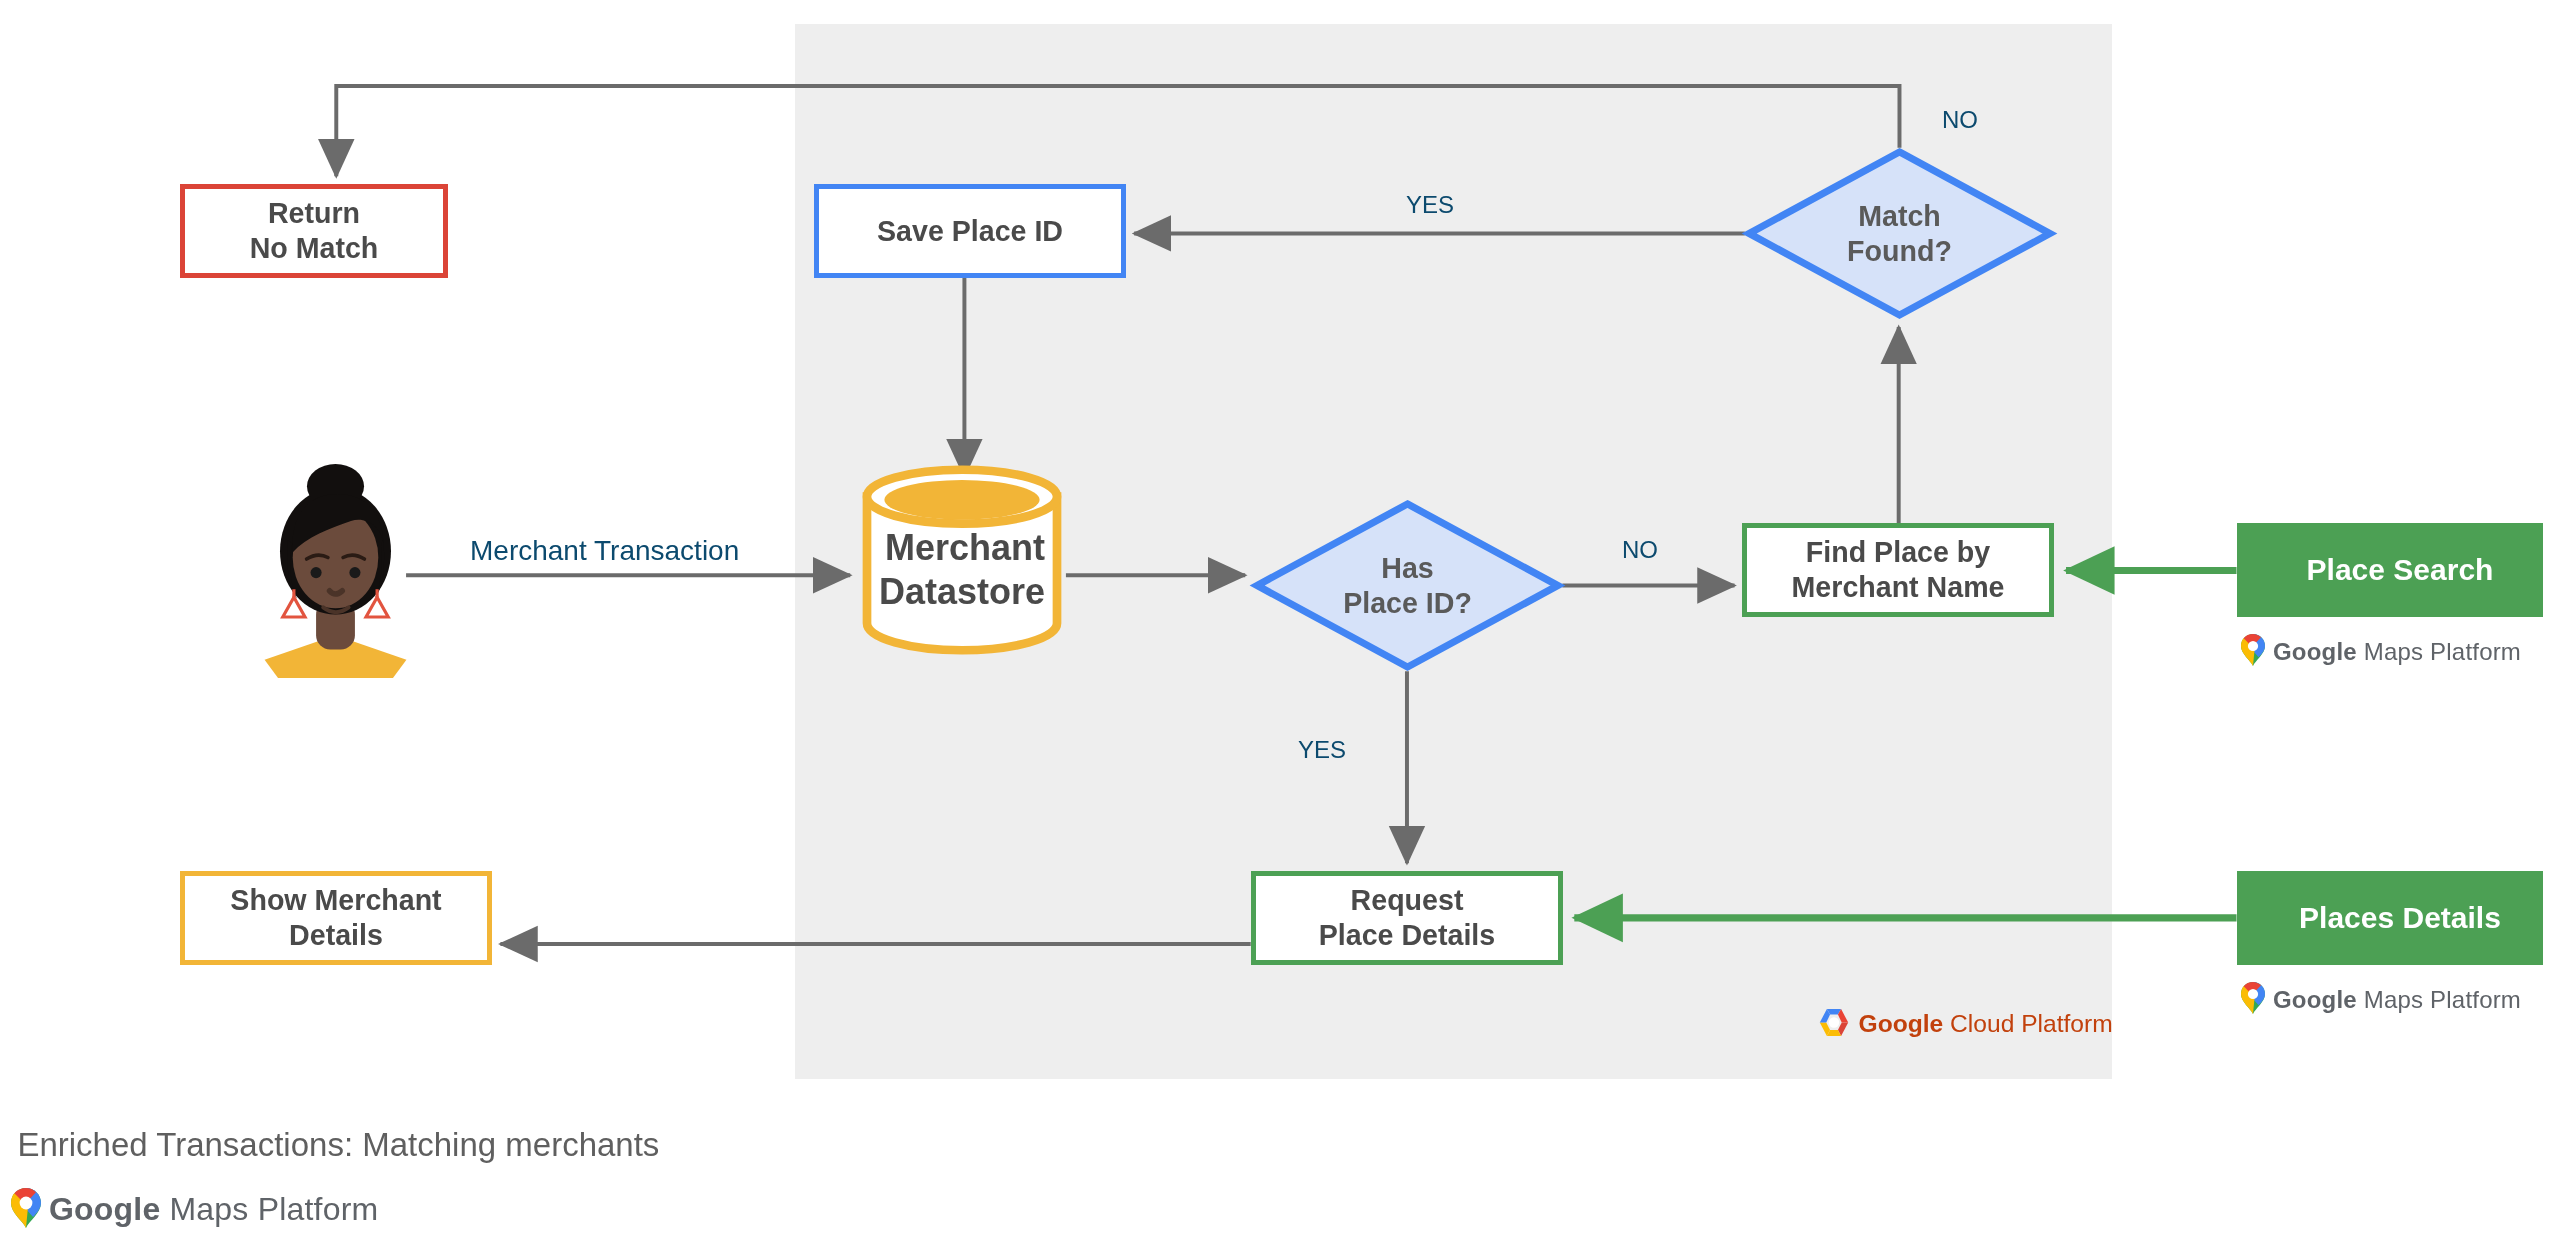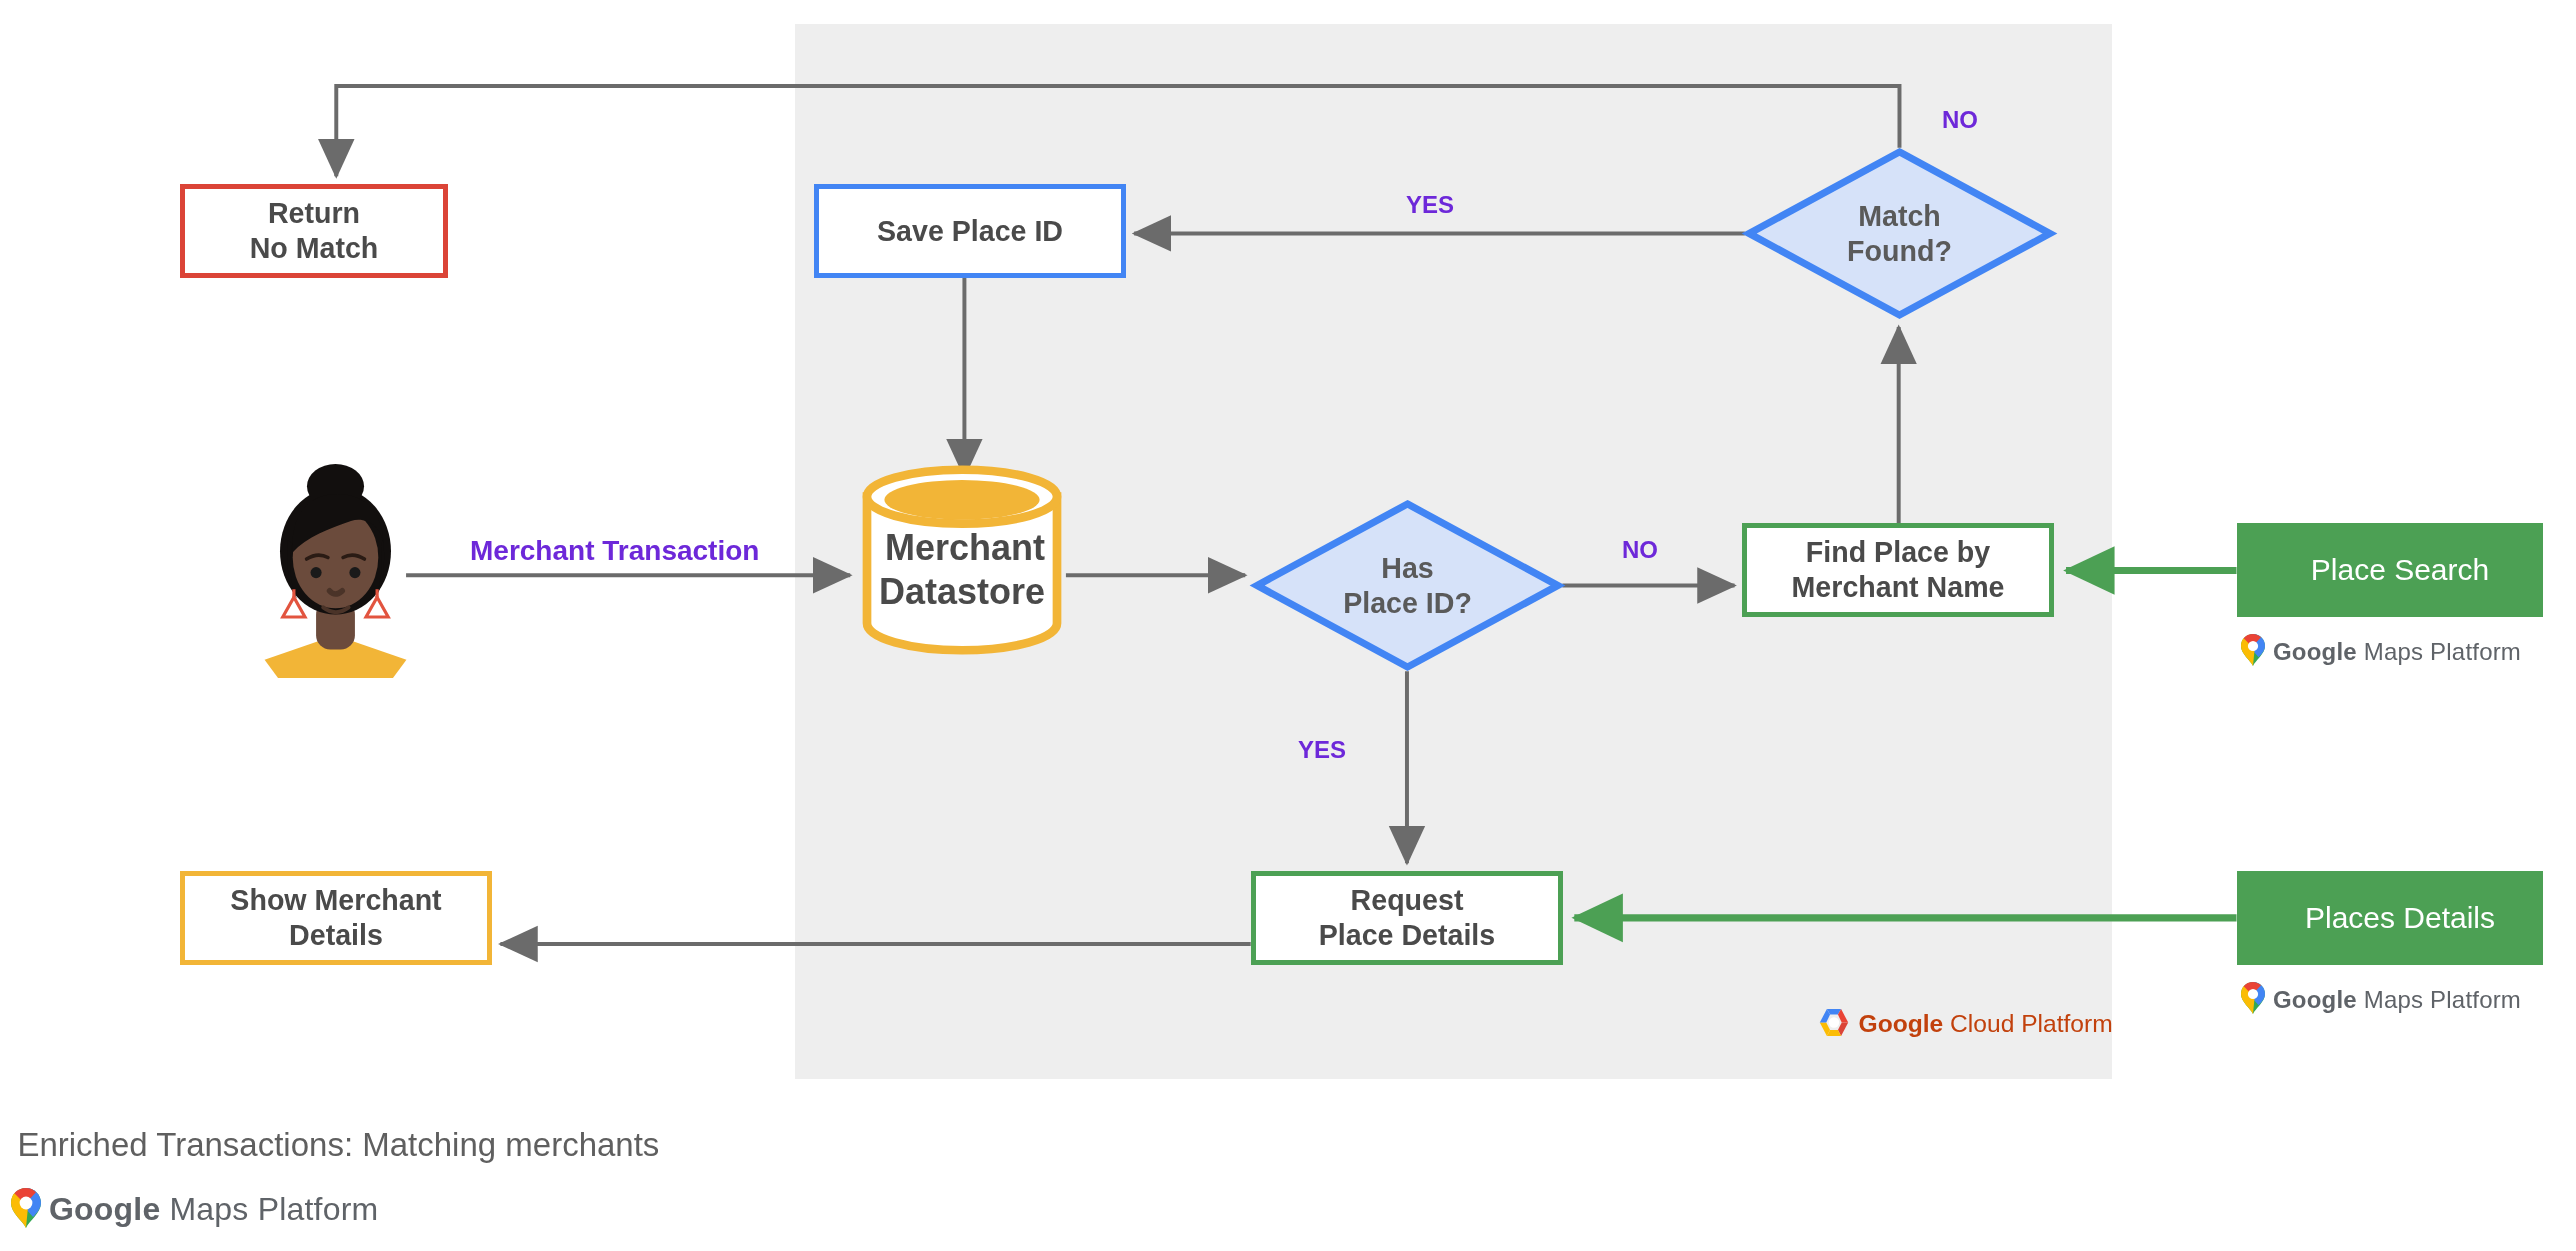--- a/index.html
+++ b/index.html
@@ -53,21 +53,21 @@
   .node-showmd       { left: 180px;  top: 871px; width: 312px;  height: 94px;
                        border: 5.6px solid #F2B537; font-size: 28.6px; }
 
   
   .product-box {
     position: absolute;
     box-sizing: border-box;
     background: #4CA054;
     color: #ffffff;
     font-size: 30px;
-    font-weight: normal;
+    font-weight: bold;
     display: flex;
     align-items: center;
     justify-content: center;
     text-align: center;
     padding-left: 20px;
   }
   .product-search  { left: 2237px; top: 523px;  width: 306px; height: 94px; }
   .product-details { left: 2237px; top: 871px; width: 306px; height: 94px; }
 
   
@@ -106,22 +106,22 @@
     box-sizing: border-box;
     pointer-events: none;
   }
 
   
   #wires { position: absolute; left: 0; top: 0; width: 2576px; height: 1252px; pointer-events: none; }
 
   
   .edge-label {
     position: absolute;
-    color: #6d28d9;
-    font-weight: bold;
+    color: #0c4a6e;
+    font-weight: normal;
     white-space: nowrap;
   }
   .lbl-merchant-tx { left: 470px;  top: 535px;  font-size: 28px; }
   .lbl-yes-match   { left: 1406px; top: 191px;  font-size: 24px; }
   .lbl-no-match    { left: 1942px; top: 106px;  font-size: 24px; }
   .lbl-no-hasid    { left: 1622px; top: 536px;  font-size: 24px; }
   .lbl-yes-hasid   { left: 1298px; top: 736px;  font-size: 24px; }
 
   
   .avatar-wrap { position: absolute; left: 262px; top: 464px; width: 147px; height: 214px; }

